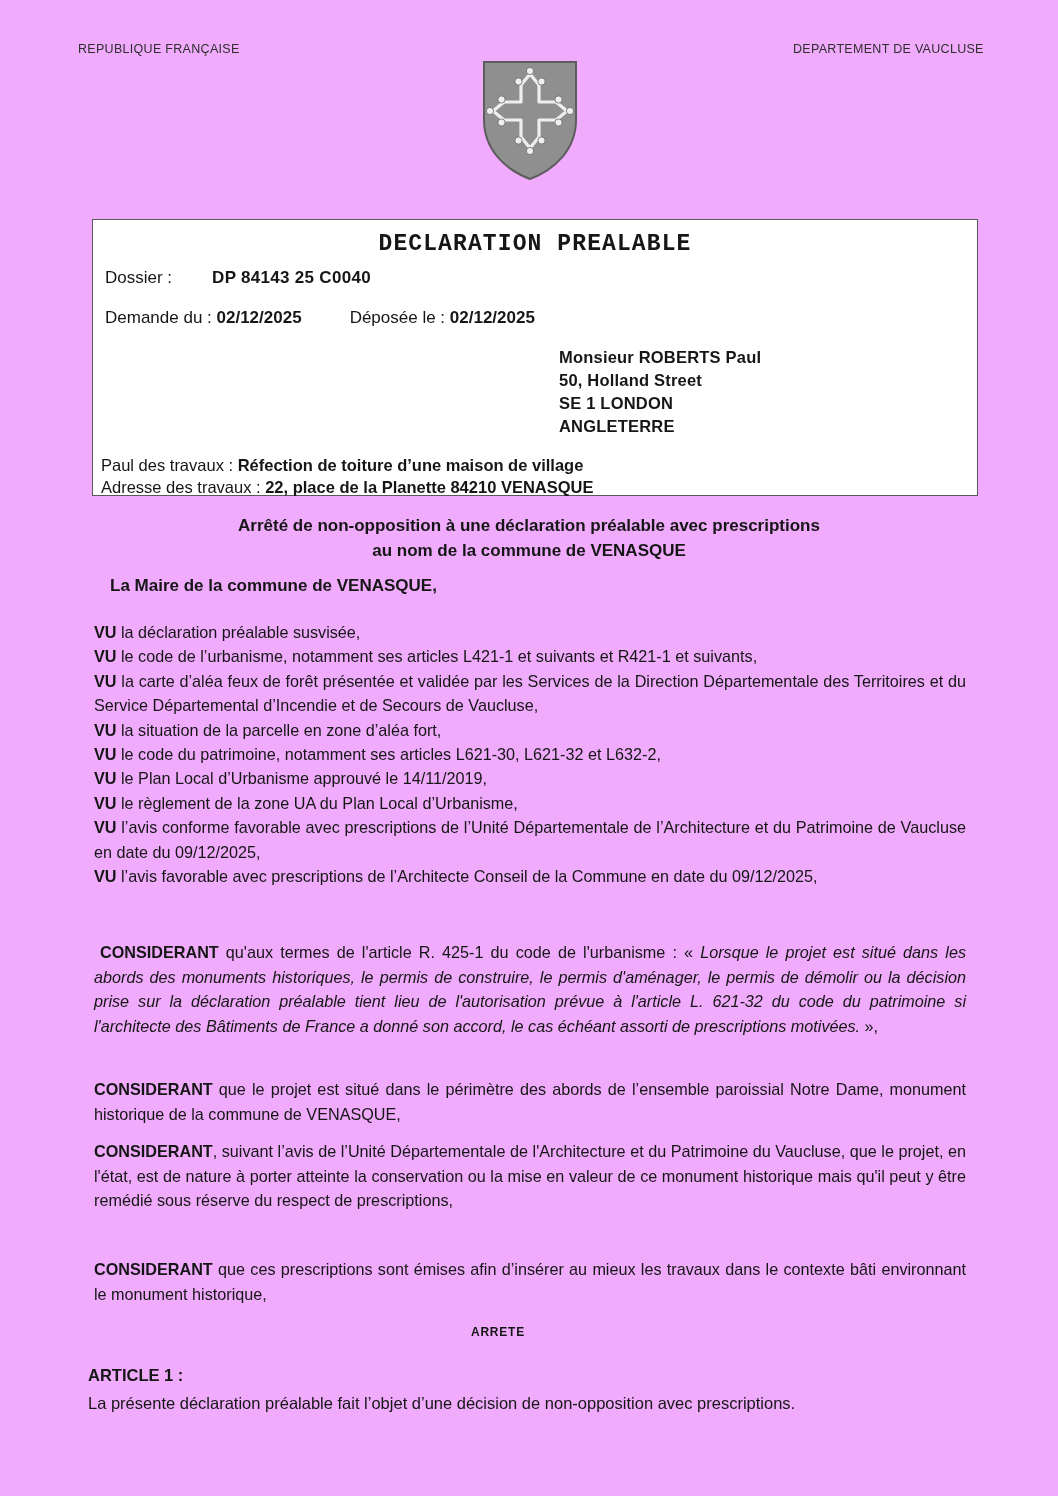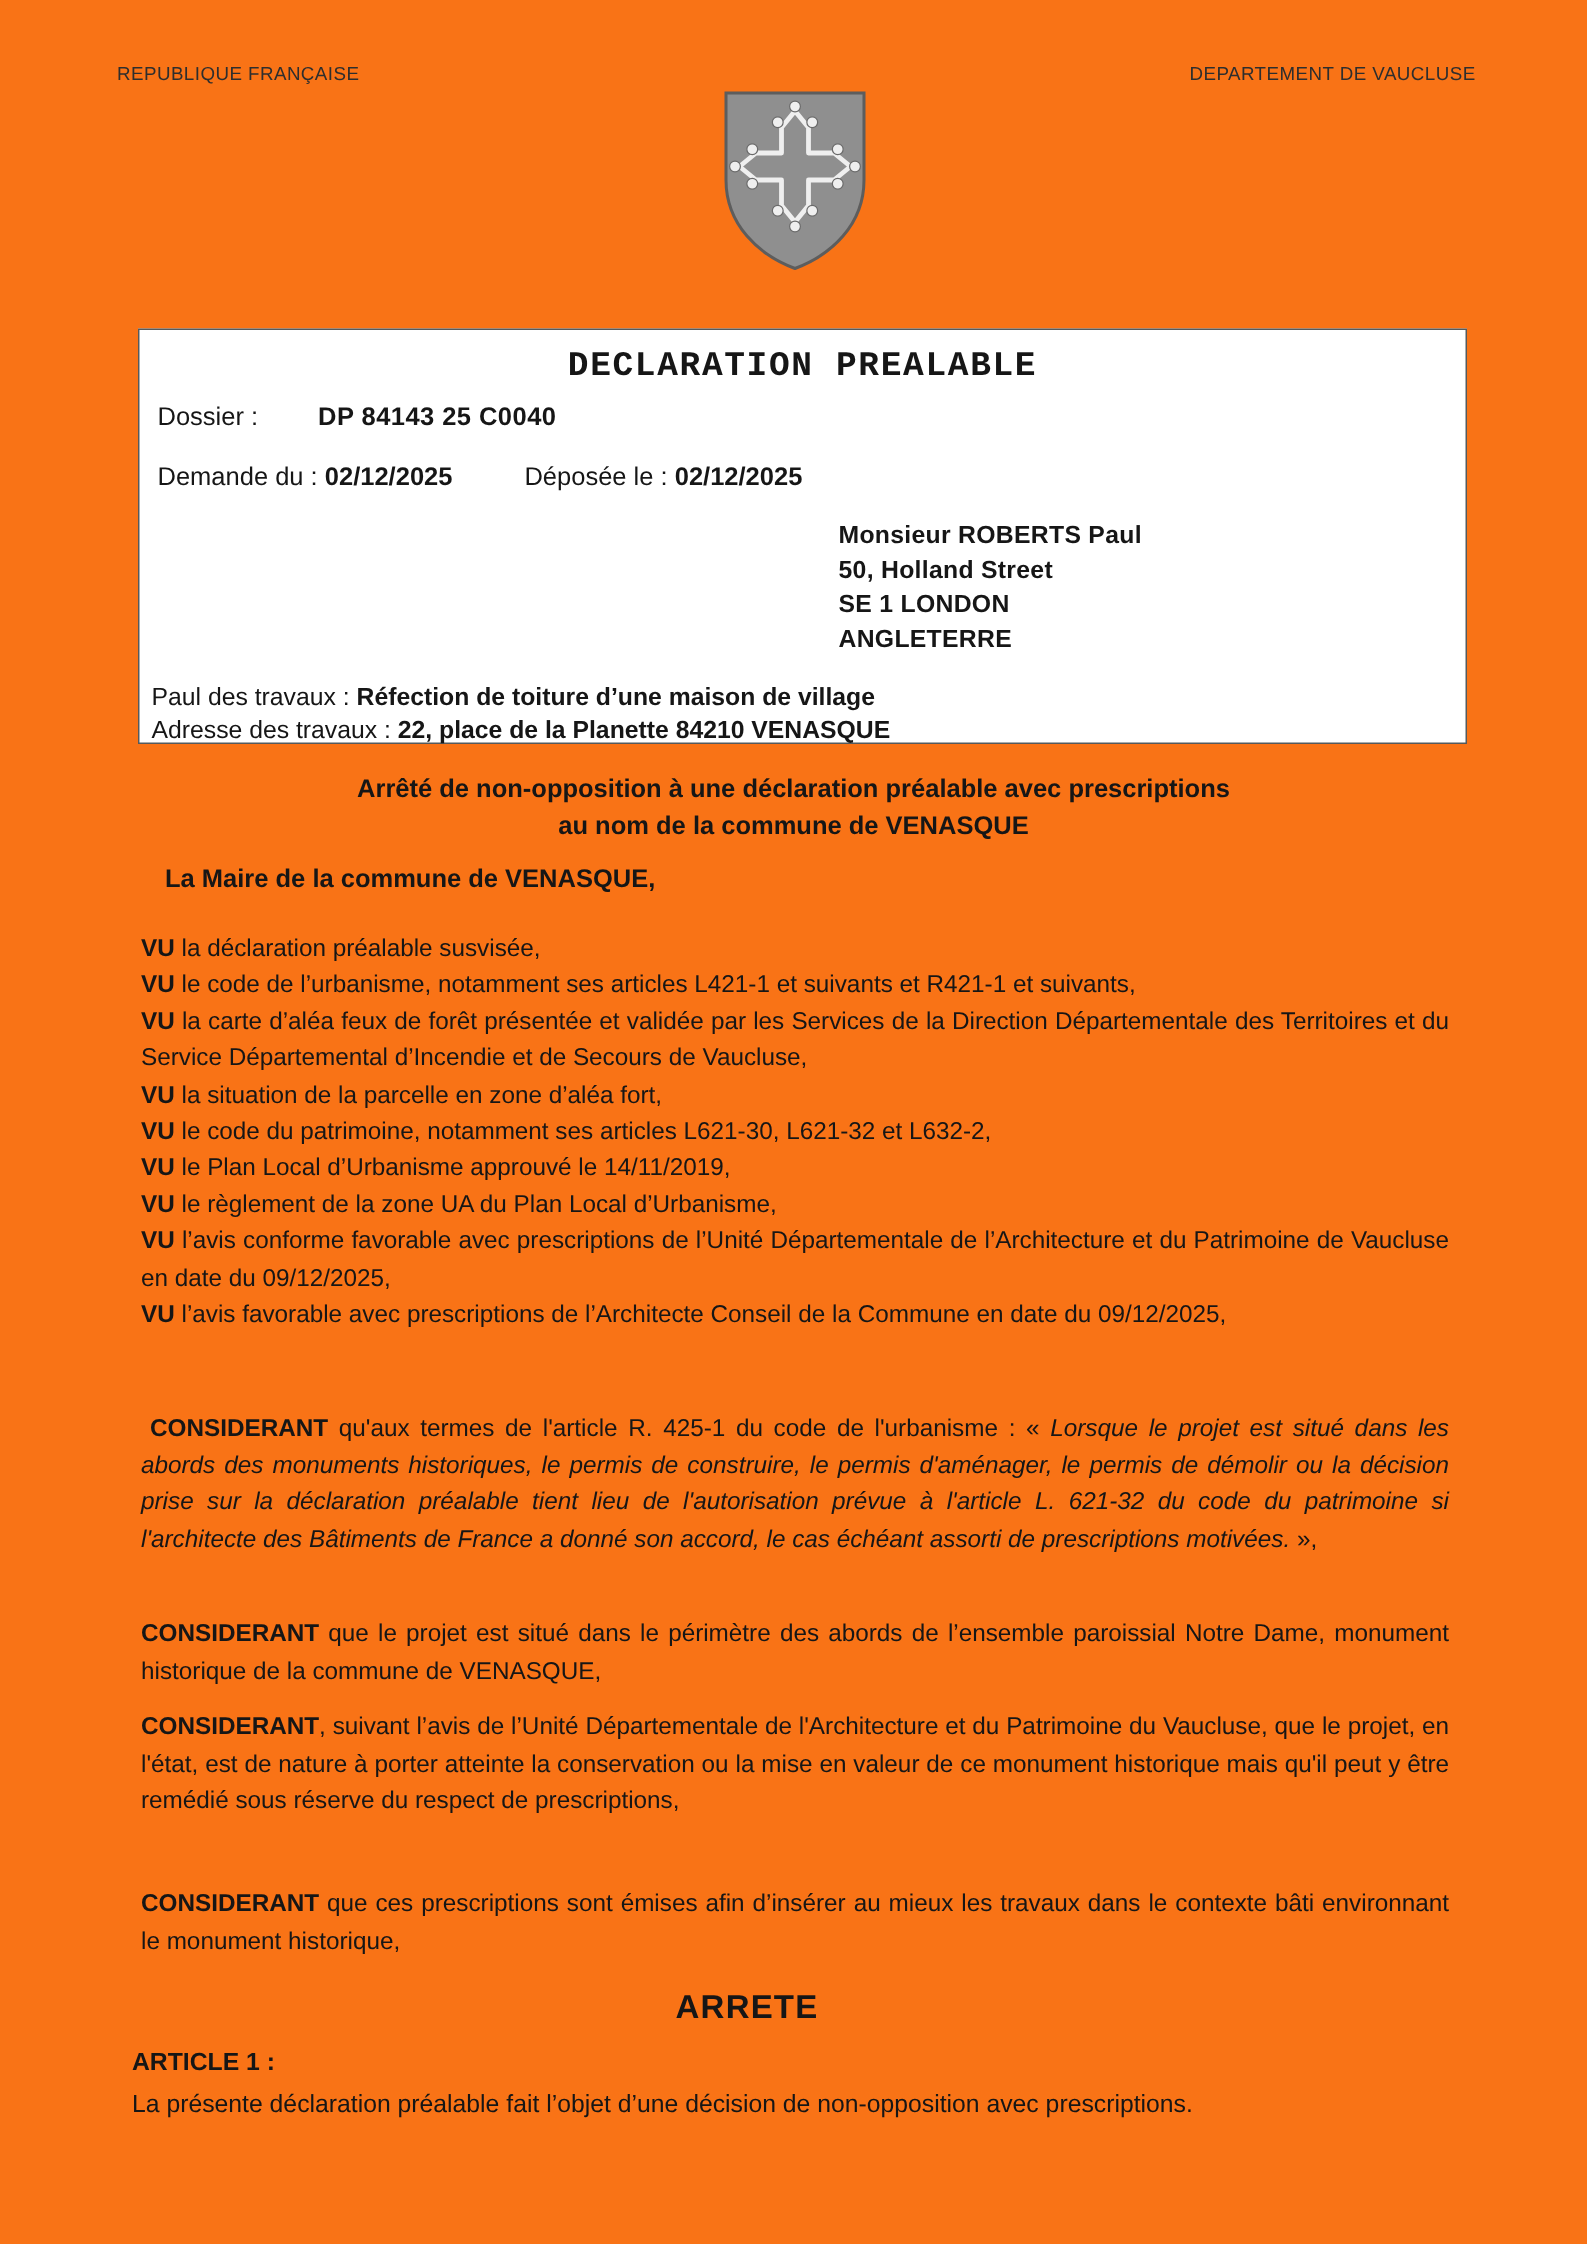--- a/index.html
+++ b/index.html
@@ -13,21 +13,21 @@
     height: 1496px;
     position: relative;
     font-family: "Liberation Sans", sans-serif;
     color: #161616;
     overflow: hidden;
   }
 
   .page {
     position: absolute;
     inset: 0;
-    background: #f97316;
+    background: #f0abfc;
   }
 
   
   .top-header {
     position: absolute;
     top: 42px;
     left: 0;
     width: 1058px;
     height: 24px;
   }
@@ -201,21 +201,21 @@
   #cons2 { top: 1077px; }
   #cons3 { top: 1139px; }
   #cons4 { top: 1257px; }
 
   .arrete-word {
     position: absolute;
     top: 1325px;
     left: 0;
     width: 996px;
     text-align: center;
-    font-size: 22px;
+    font-size: 12px;
     font-weight: bold;
     letter-spacing: 0.8px;
   }
 
   .article-title {
     position: absolute;
     top: 1366px;
     left: 88px;
     font-size: 16.5px;
     font-weight: bold;

